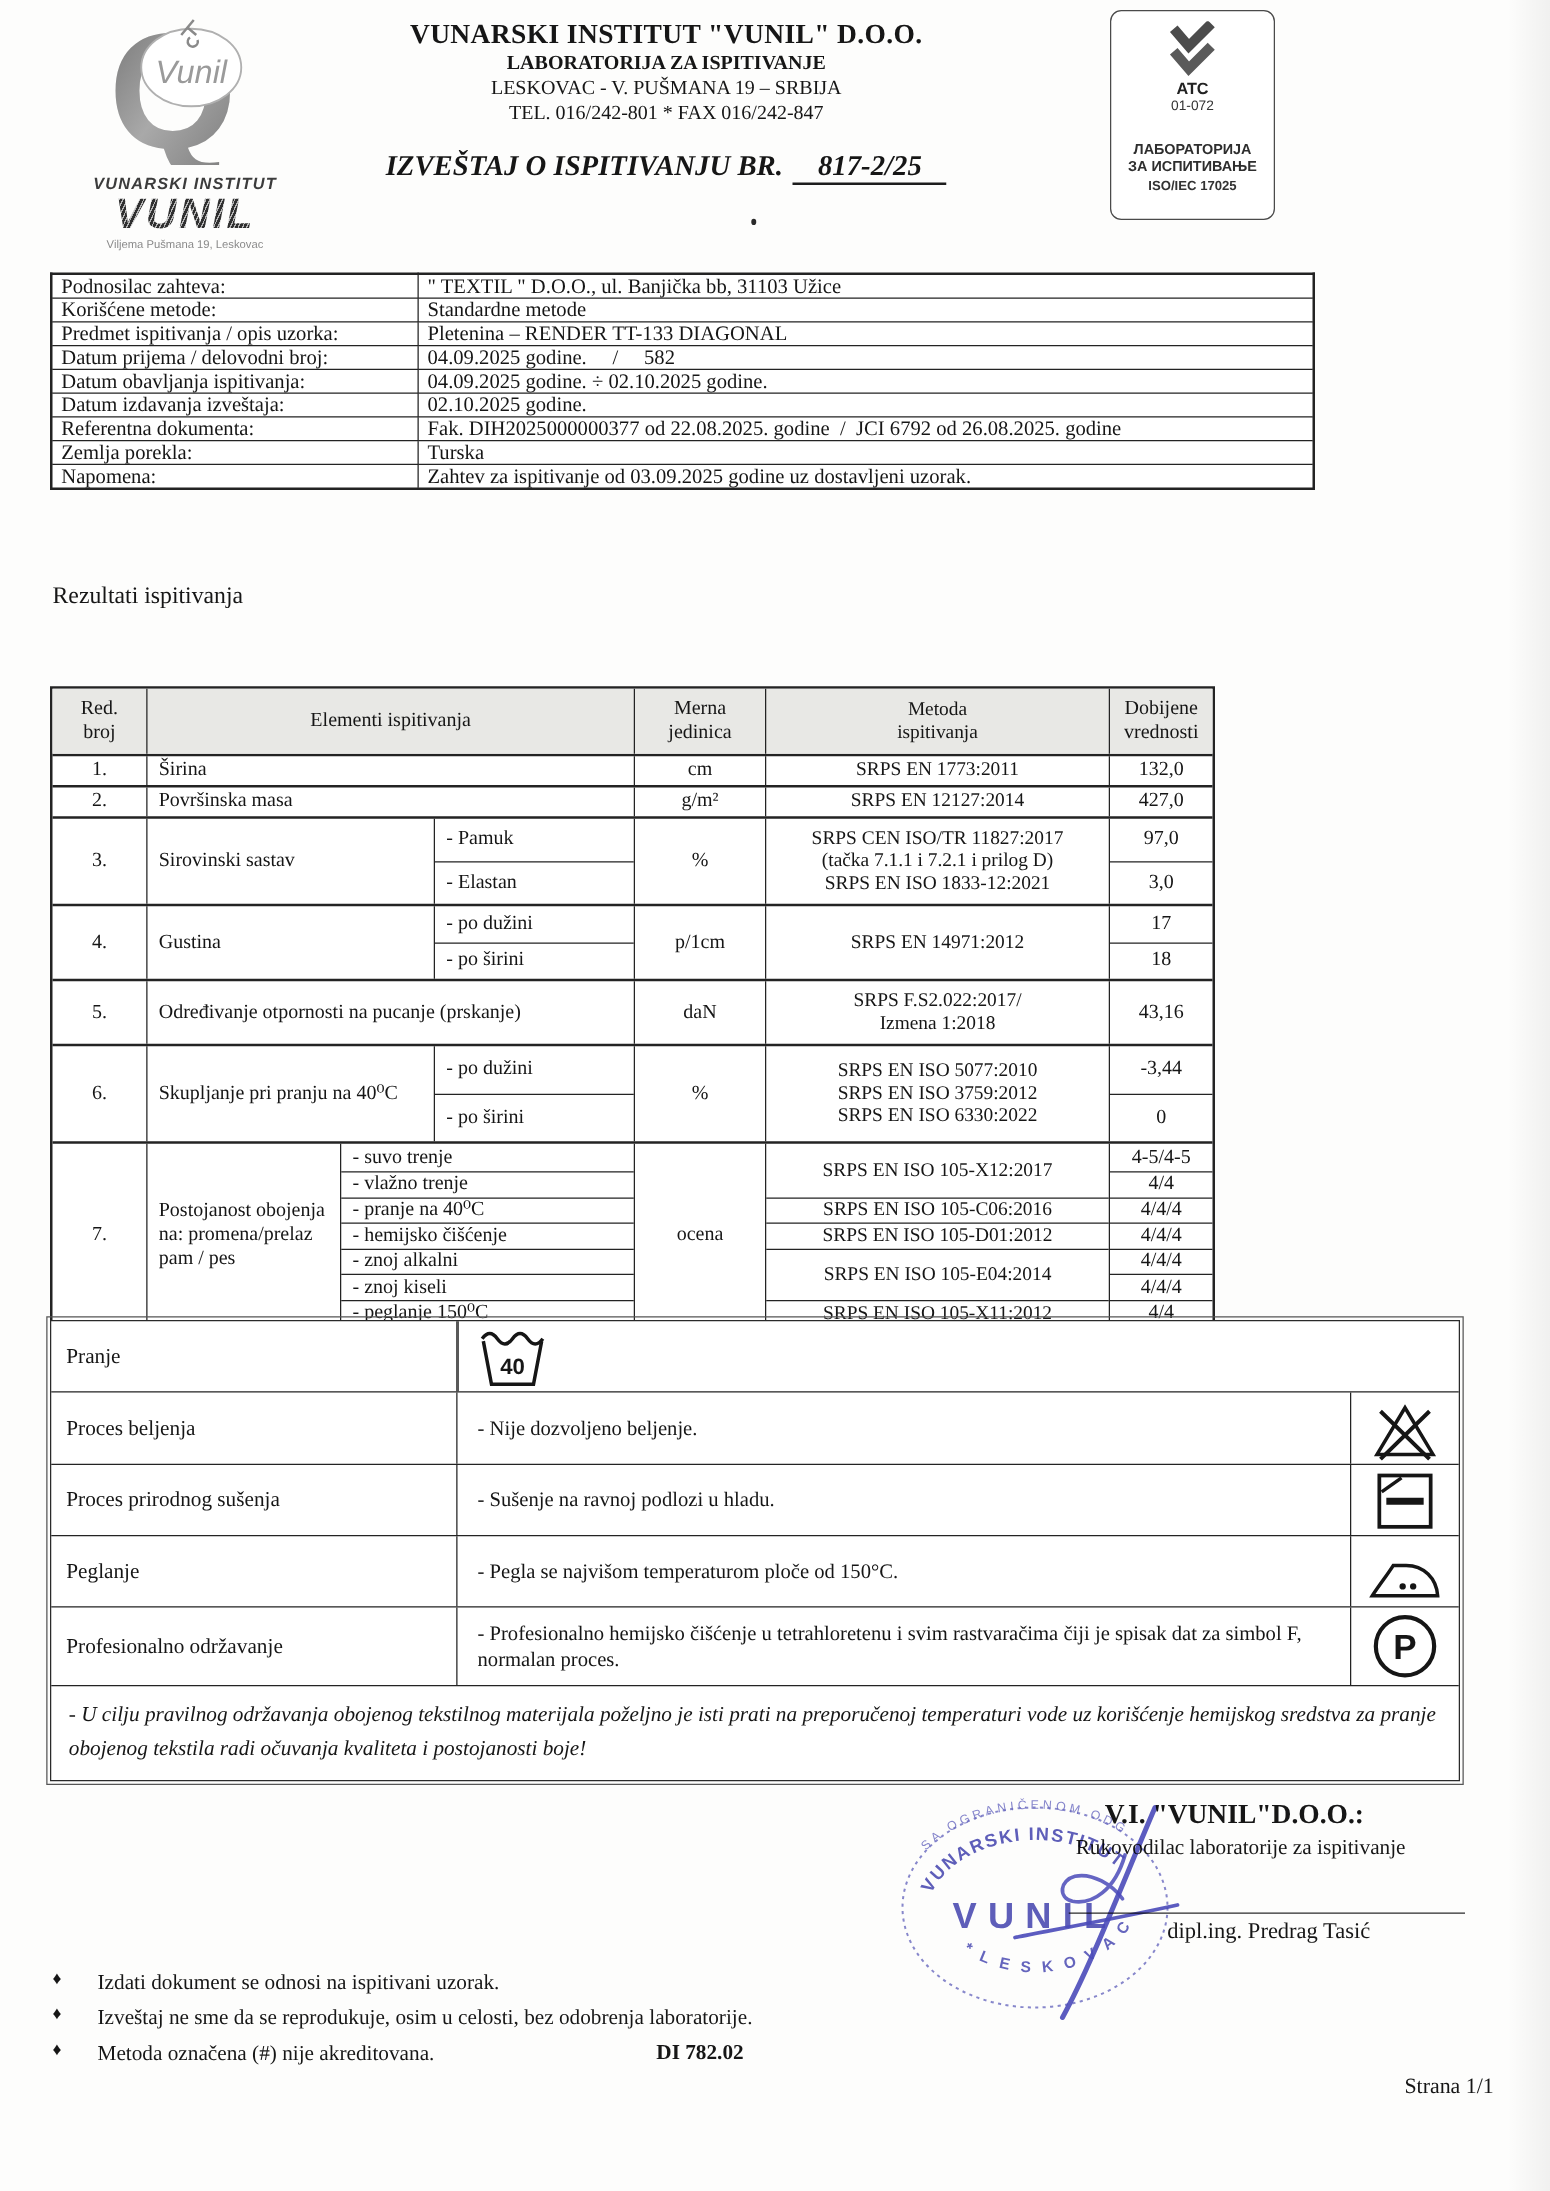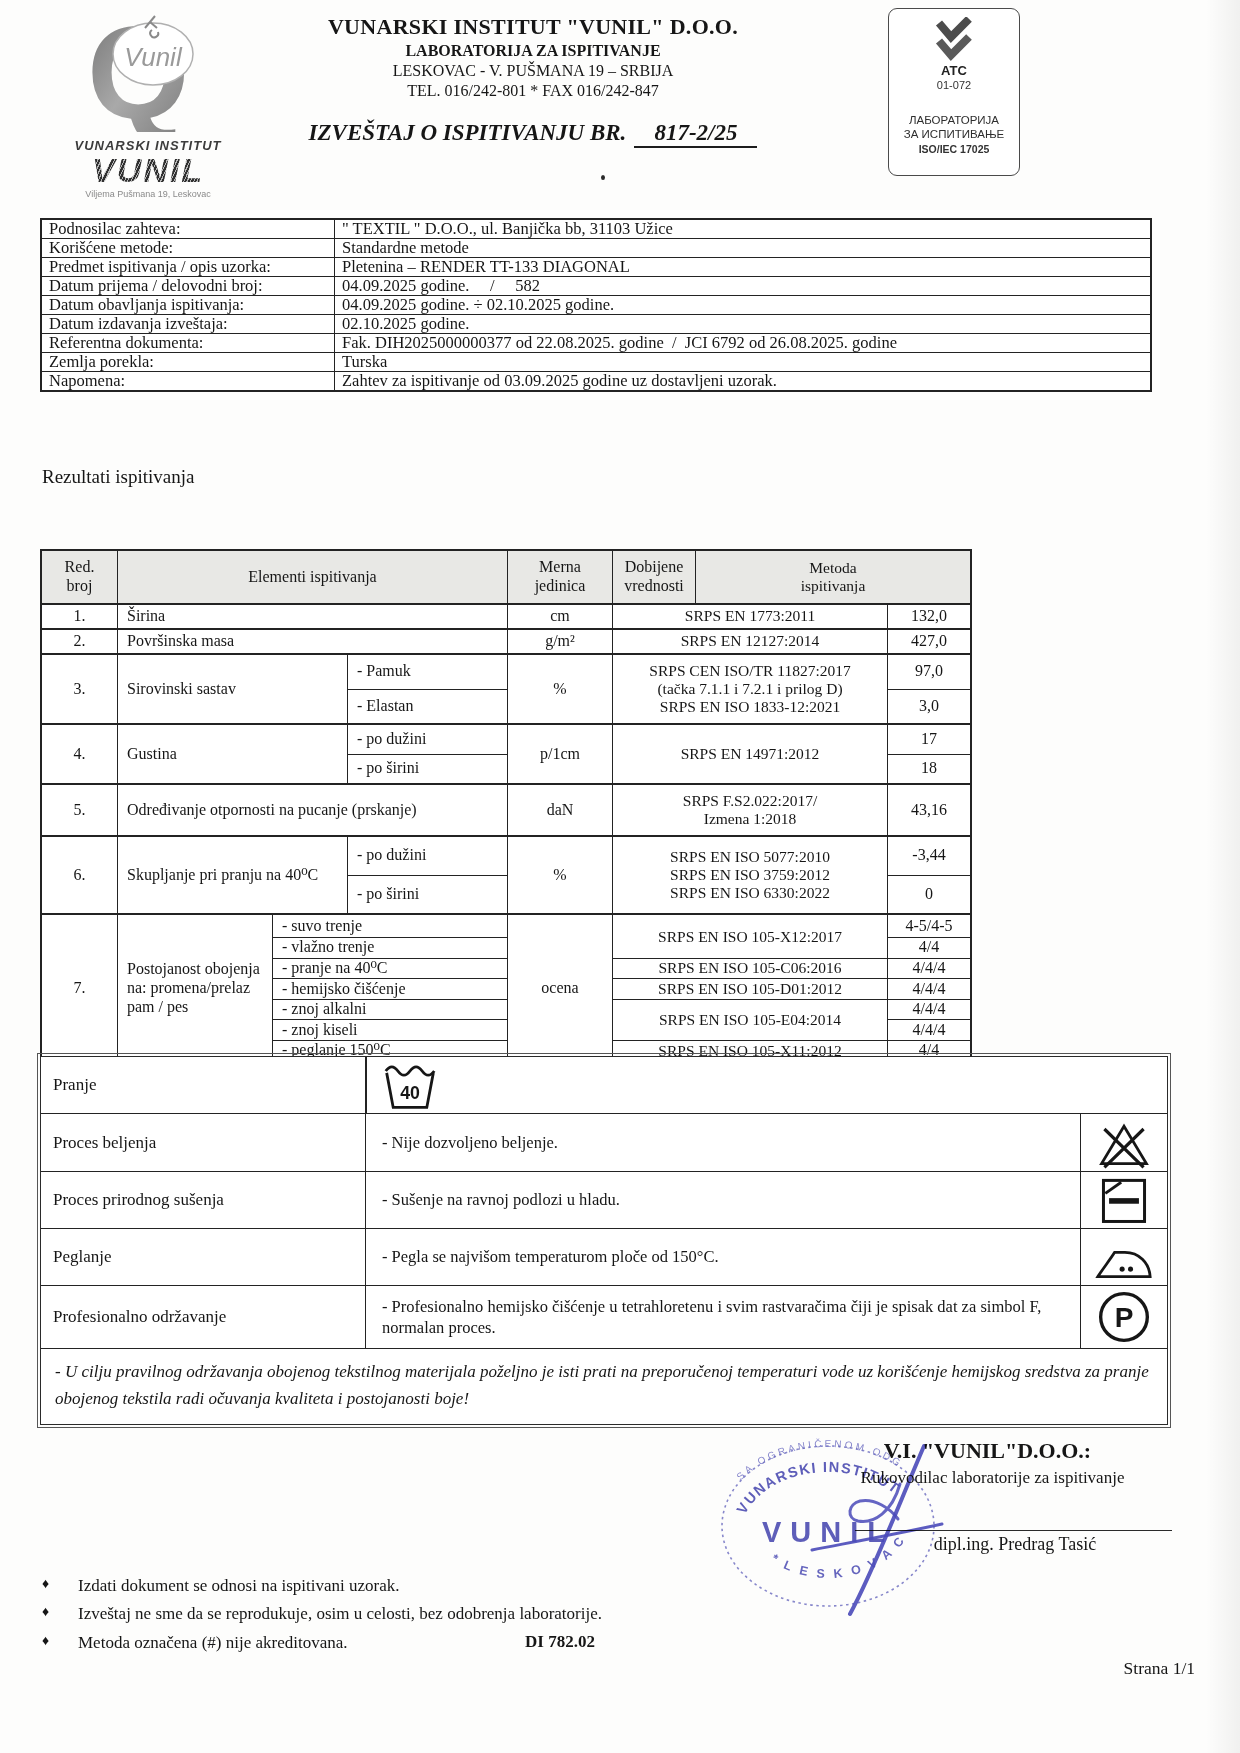--- a/index.html
+++ b/index.html
@@ -24,25 +24,25 @@
   .org-name{font-size:22px;font-weight:700;letter-spacing:.3px;}
   .org-sub1{font-size:16px;font-weight:700;margin-top:2px;}
   .org-sub{font-size:16px;margin-top:2px;}
   .report-title{margin-top:20px;font-size:23px;font-weight:700;font-style:italic;white-space:nowrap;}
   .report-num{display:inline-block;border-bottom:2.2px solid #1d1d1d;padding:0 20px;margin-left:8px;}
   .badge{position:absolute;left:888px;top:8px;width:130px;height:166px;border:1.6px solid #4a4a4a;
     border-radius:9px;background:#fff;display:flex;flex-direction:column;align-items:center;
     font-family:"Liberation Sans",sans-serif;}
   .badge-ats{font-size:13px;font-weight:700;color:#222;margin-top:2px;}
   .badge-code{font-size:11px;color:#333;margin-top:1px;}
-  .badge-lab{font-size:11.5px;font-weight:400;color:#2e2e2e;margin-top:22px;line-height:1.25;text-align:center;white-space:pre-line;}
+  .badge-lab{font-size:11.5px;font-weight:700;color:#2e2e2e;margin-top:22px;line-height:1.25;text-align:center;white-space:pre-line;}
   .badge-iso{font-size:10.5px;color:#333;margin-top:1px;font-weight:bold;}
   .dot-artifact{position:absolute;left:601px;top:175px;width:4px;height:5px;background:#2a2a2a;border-radius:50%;}
   
-  .info{position:absolute;left:40px;top:218px;width:1112px;border-collapse:collapse;
+  .info{position:absolute;left:40px;top:218px;width:1012px;border-collapse:collapse;
     border:2.6px solid #232323;background:#fff;}
   .info td{border:1.5px solid #232323;font-size:16.5px;padding:0 7px;height:18px;line-height:18px;white-space:pre-wrap;}
   .info td.lbl{width:278px;}
   
   .res-heading{position:absolute;left:42px;top:466px;font-size:19px;}
   .rtable{position:absolute;left:40px;top:549px;width:932px;border:2.6px solid #232323;background:#fff;box-sizing:border-box;}
   .band{display:flex;border-top:2px solid #232323;align-items:stretch;}
   .band:first-child{border-top:none;}
   .cell{box-sizing:border-box;border-left:1.5px solid #232323;display:flex;align-items:center;
     justify-content:center;text-align:center;font-size:16px;line-height:1.18;}
@@ -187,23 +187,23 @@
 <div class="res-heading">Rezultati ispitivanja</div>
 
 <div class="rtable">
 
   <div class="band hband">
     <div class="cell c-num">Red.
 broj</div>
     <div class="cell c-elem">Elementi ispitivanja</div>
     <div class="cell c-unit">Merna
 jedinica</div>
-    <div class="cell c-val">Dobijene vrednosti</div>
     <div class="cell c-method">Metoda
 ispitivanja</div>
+    <div class="cell c-val">Dobijene vrednosti</div>
   </div>
 
   <div class="band" style="height:23px">
     <div class="cell c-num">1.</div>
     <div class="cell c-elem left">Širina</div>
     <div class="cell c-unit">cm</div>
     <div class="cell c-method">SRPS EN 1773:2011</div>
     <div class="cell c-val">132,0</div>
   </div>
 

